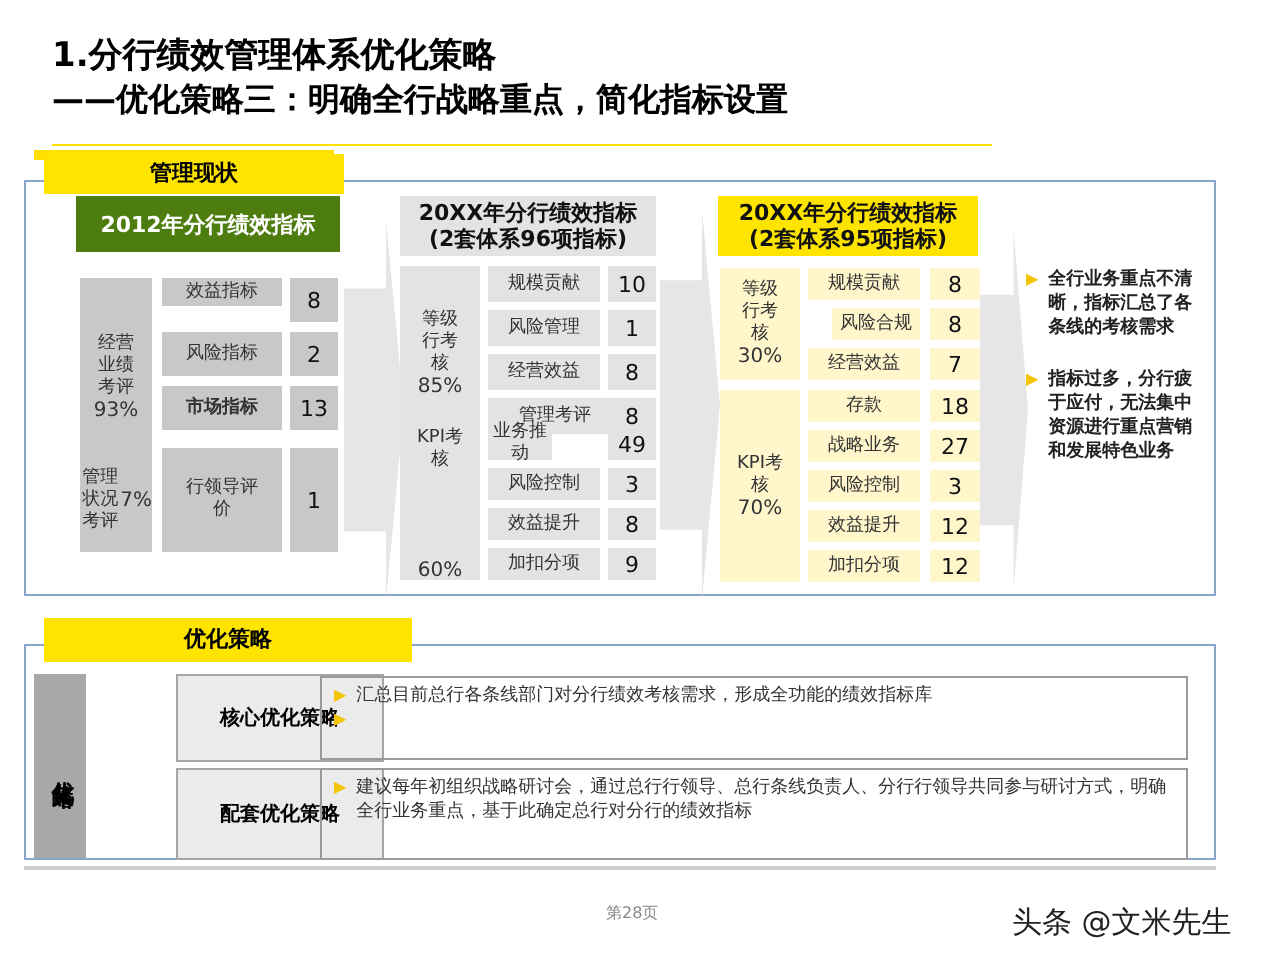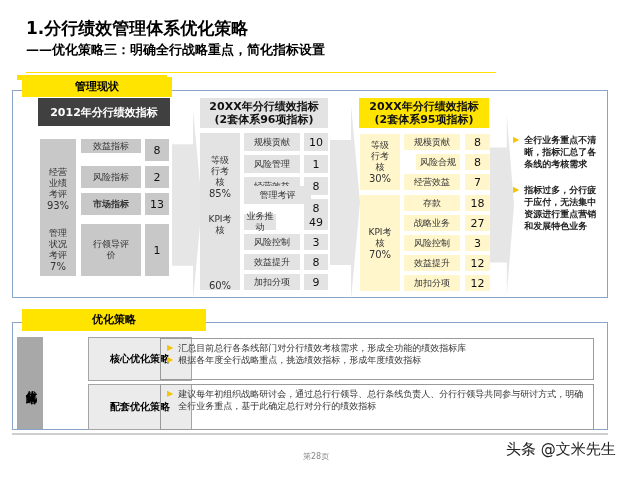--- a/index.html
+++ b/index.html
@@ -1,32 +1,32 @@
 <!DOCTYPE html>
 <html><head>
 <meta charset="utf-8">
 <style>
   * { box-sizing: border-box; margin: 0; padding: 0; }
   body { width: 640px; height: 480px; background: #ffffff; font-family: "DejaVu Sans", "Liberation Sans", sans-serif; position: relative; overflow: hidden; color: #000; }
   .abs { position: absolute; }
   .title1 { left: 26px; top: 18px; font-size: 17px; font-weight: bold; line-height: 20px; }
-  .title2 { left: 26px; top: 40px; font-size: 13px; font-weight: bold; line-height: 20px; }
+  .title2 { left: 26px; top: 40px; font-size: 16px; font-weight: bold; line-height: 20px; }
   .hr-line { left: 26px; top: 72px; width: 470px; height: 1px; background: #ffe000; }
   .hr-thick { left: 17px; top: 75px; width: 150px; height: 5px; background: #ffe000; }
 
   .panel { border: 1px solid #8aa4c8; }
   .yellow-tab { background: #ffe400; font-weight: bold; font-size: 11px; text-align: center; }
 
   .cell { position: absolute; display: flex; align-items: center; justify-content: center; text-align: center; font-size: 9px; line-height: 11px; color: #333; }
   .g { background: #c8c8c8; }
   .lg { background: #e3e3e3; }
   .ly { background: #fff6cc; }
   .num { font-size: 11px; color: #111; }
   .hdr { font-weight: bold; font-size: 11px; line-height: 13px; color: #111; }
-  .hdr-dark { background: #404040; color: #fff; }
+  .hdr-dark { background: #4d7c0f; color: #fff; }
   .hdr-light { background: #e3e3e3; }
   .hdr-yellow { background: #ffe400; }
 
   .arrow { position: absolute; background: #e6e6e6; clip-path: polygon(0 18%, 70% 18%, 70% 0, 100% 50%, 70% 100%, 70% 82%, 0 82%); }
 
   .bullets { font-size: 9px; line-height: 12px; font-weight: bold; color: #222; }
   .bullets .b { display: flex; margin-bottom: 14px; }
   .tri { color: #f5c400; font-size: 8px; margin-right: 5px; flex: none; }
 
   .strat-box { position: absolute; border: 1px solid #9a9a9a; font-size: 9px; line-height: 12px; color: #333; padding: 3px 6px; }
@@ -53,21 +53,21 @@
 <div class="cell g" style="left:40px; top:139px; width:36px; height:100px; flex-direction:column;">
   <span style="width:26px;">经营业绩考评</span>
   <span style="font-size:10px;">93%</span>
 </div>
 <div class="cell g" style="left:81px; top:139px; width:60px; height:14px;">效益指标</div>
 <div class="cell g num" style="left:145px; top:139px; width:24px; height:22px;">8</div>
 <div class="cell g" style="left:81px; top:166px; width:60px; height:22px;">风险指标</div>
 <div class="cell g num" style="left:145px; top:166px; width:24px; height:22px;">2</div>
 <div class="cell g" style="left:81px; top:193px; width:60px; height:22px;font-weight:bold;">市场指标</div>
 <div class="cell g num" style="left:145px; top:193px; width:24px; height:22px;">13</div>
-<div class="cell g" style="left:40px; top:224px; width:36px; height:52px; flex-direction:column;">
+<div class="cell g" style="left:40px; top:224px; width:36px; height:52px; flex-direction:row;">
   <span style="width:26px;">管理状况考评</span>
   <span style="font-size:10px;">7%</span>
 </div>
 <div class="cell g" style="left:81px; top:224px; width:60px; height:52px; padding:0 12px;">行领导评价</div>
 <div class="cell g num" style="left:145px; top:224px; width:24px; height:52px;">1</div>
 
 <div class="arrow" style="left:172px; top:110px; width:30px; height:190px;"></div>
 
 <div class="cell hdr hdr-light" style="left:200px; top:98px; width:128px; height:30px; flex-direction:column;">
   <span>20XX年分行绩效指标</span>
@@ -76,21 +76,21 @@
 <div class="cell lg" style="left:200px; top:133px; width:40px; height:87px; flex-direction:column;">
   <span style="width:26px;">等级行考核</span>
   <span style="font-size:10px;">85%</span>
 </div>
 <div class="cell lg" style="left:244px; top:133px; width:56px; height:18px;">规模贡献</div>
 <div class="cell lg num" style="left:304px; top:133px; width:24px; height:18px;">10</div>
 <div class="cell lg" style="left:244px; top:155px; width:56px; height:18px;">风险管理</div>
 <div class="cell lg num" style="left:304px; top:155px; width:24px; height:18px;">1</div>
 <div class="cell lg" style="left:244px; top:177px; width:56px; height:18px;">经营效益</div>
 <div class="cell lg num" style="left:304px; top:177px; width:24px; height:18px;">8</div>
-<div class="cell lg" style="left:244px; top:186px; width:67px; height:18px;">管理考评</div>
+<div class="cell lg" style="left:244px; top:199px; width:67px; height:18px;">管理考评</div>
 <div class="cell lg num" style="left:304px; top:199px; width:24px; height:18px;">8</div>
 <div class="cell lg" style="left:200px; top:214px; width:40px; height:76px; flex-direction:column;">
   <span style="width:26px;">KPI考核</span>
   <span style="font-size:10px;margin-top:44px;">60%</span>
 </div>
 <div class="cell lg" style="left:244px; top:214px; width:32px; height:16px;">业务推动</div>
 <div class="cell lg num" style="left:304px; top:214px; width:24px; height:16px;">49</div>
 <div class="cell lg" style="left:244px; top:234px; width:56px; height:16px;">风险控制</div>
 <div class="cell lg num" style="left:304px; top:234px; width:24px; height:16px;">3</div>
 <div class="cell lg" style="left:244px; top:254px; width:56px; height:16px;">效益提升</div>
@@ -150,25 +150,24 @@
 <div class="strat-label" style="left:45px; top:337px; width:104px; height:44px;">核心优化策略</div>
 <div class="strat-label" style="left:45px; top:384px; width:104px; height:46px;">配套优化策略</div>
 
 <div class="strat-box" style="left:160px; top:338px; width:434px; height:42px;">
   <div class="row">
       <span class="tri">▶</span>
       <span>汇总目前总行各条线部门对分行绩效考核需求，形成全功能的绩效指标库</span>
     </div>
   <div class="row">
       <span class="tri">▶</span>
-      <span>根据各年度全行战略重点，挑选绩效指标，形成年度绩效指标</span>
     </div>
 </div>
 <div class="strat-box" style="left:160px; top:384px; width:434px; height:46px;">
   <div class="row">
       <span class="tri">▶</span>
       <span>建议每年初组织战略研讨会，通过总行行领导、总行条线负责人、分行行领导共同参与研讨方式，明确全行业务重点，基于此确定总行对分行的绩效指标</span>
     </div>
 </div>
 
 <div class="abs" style="left:12px; top:433px; width:596px; height:2px; background:#cfcfcf;"></div>
 <div class="abs footer" style="left:303px; top:451px;">第28页</div>
-<div class="abs watermark" style="left:506px; top:440px;">头条 @文米先生</div>
+<div class="abs watermark" style="left:506px; top:452px;">头条 @文米先生</div>
 
 </body></html>

